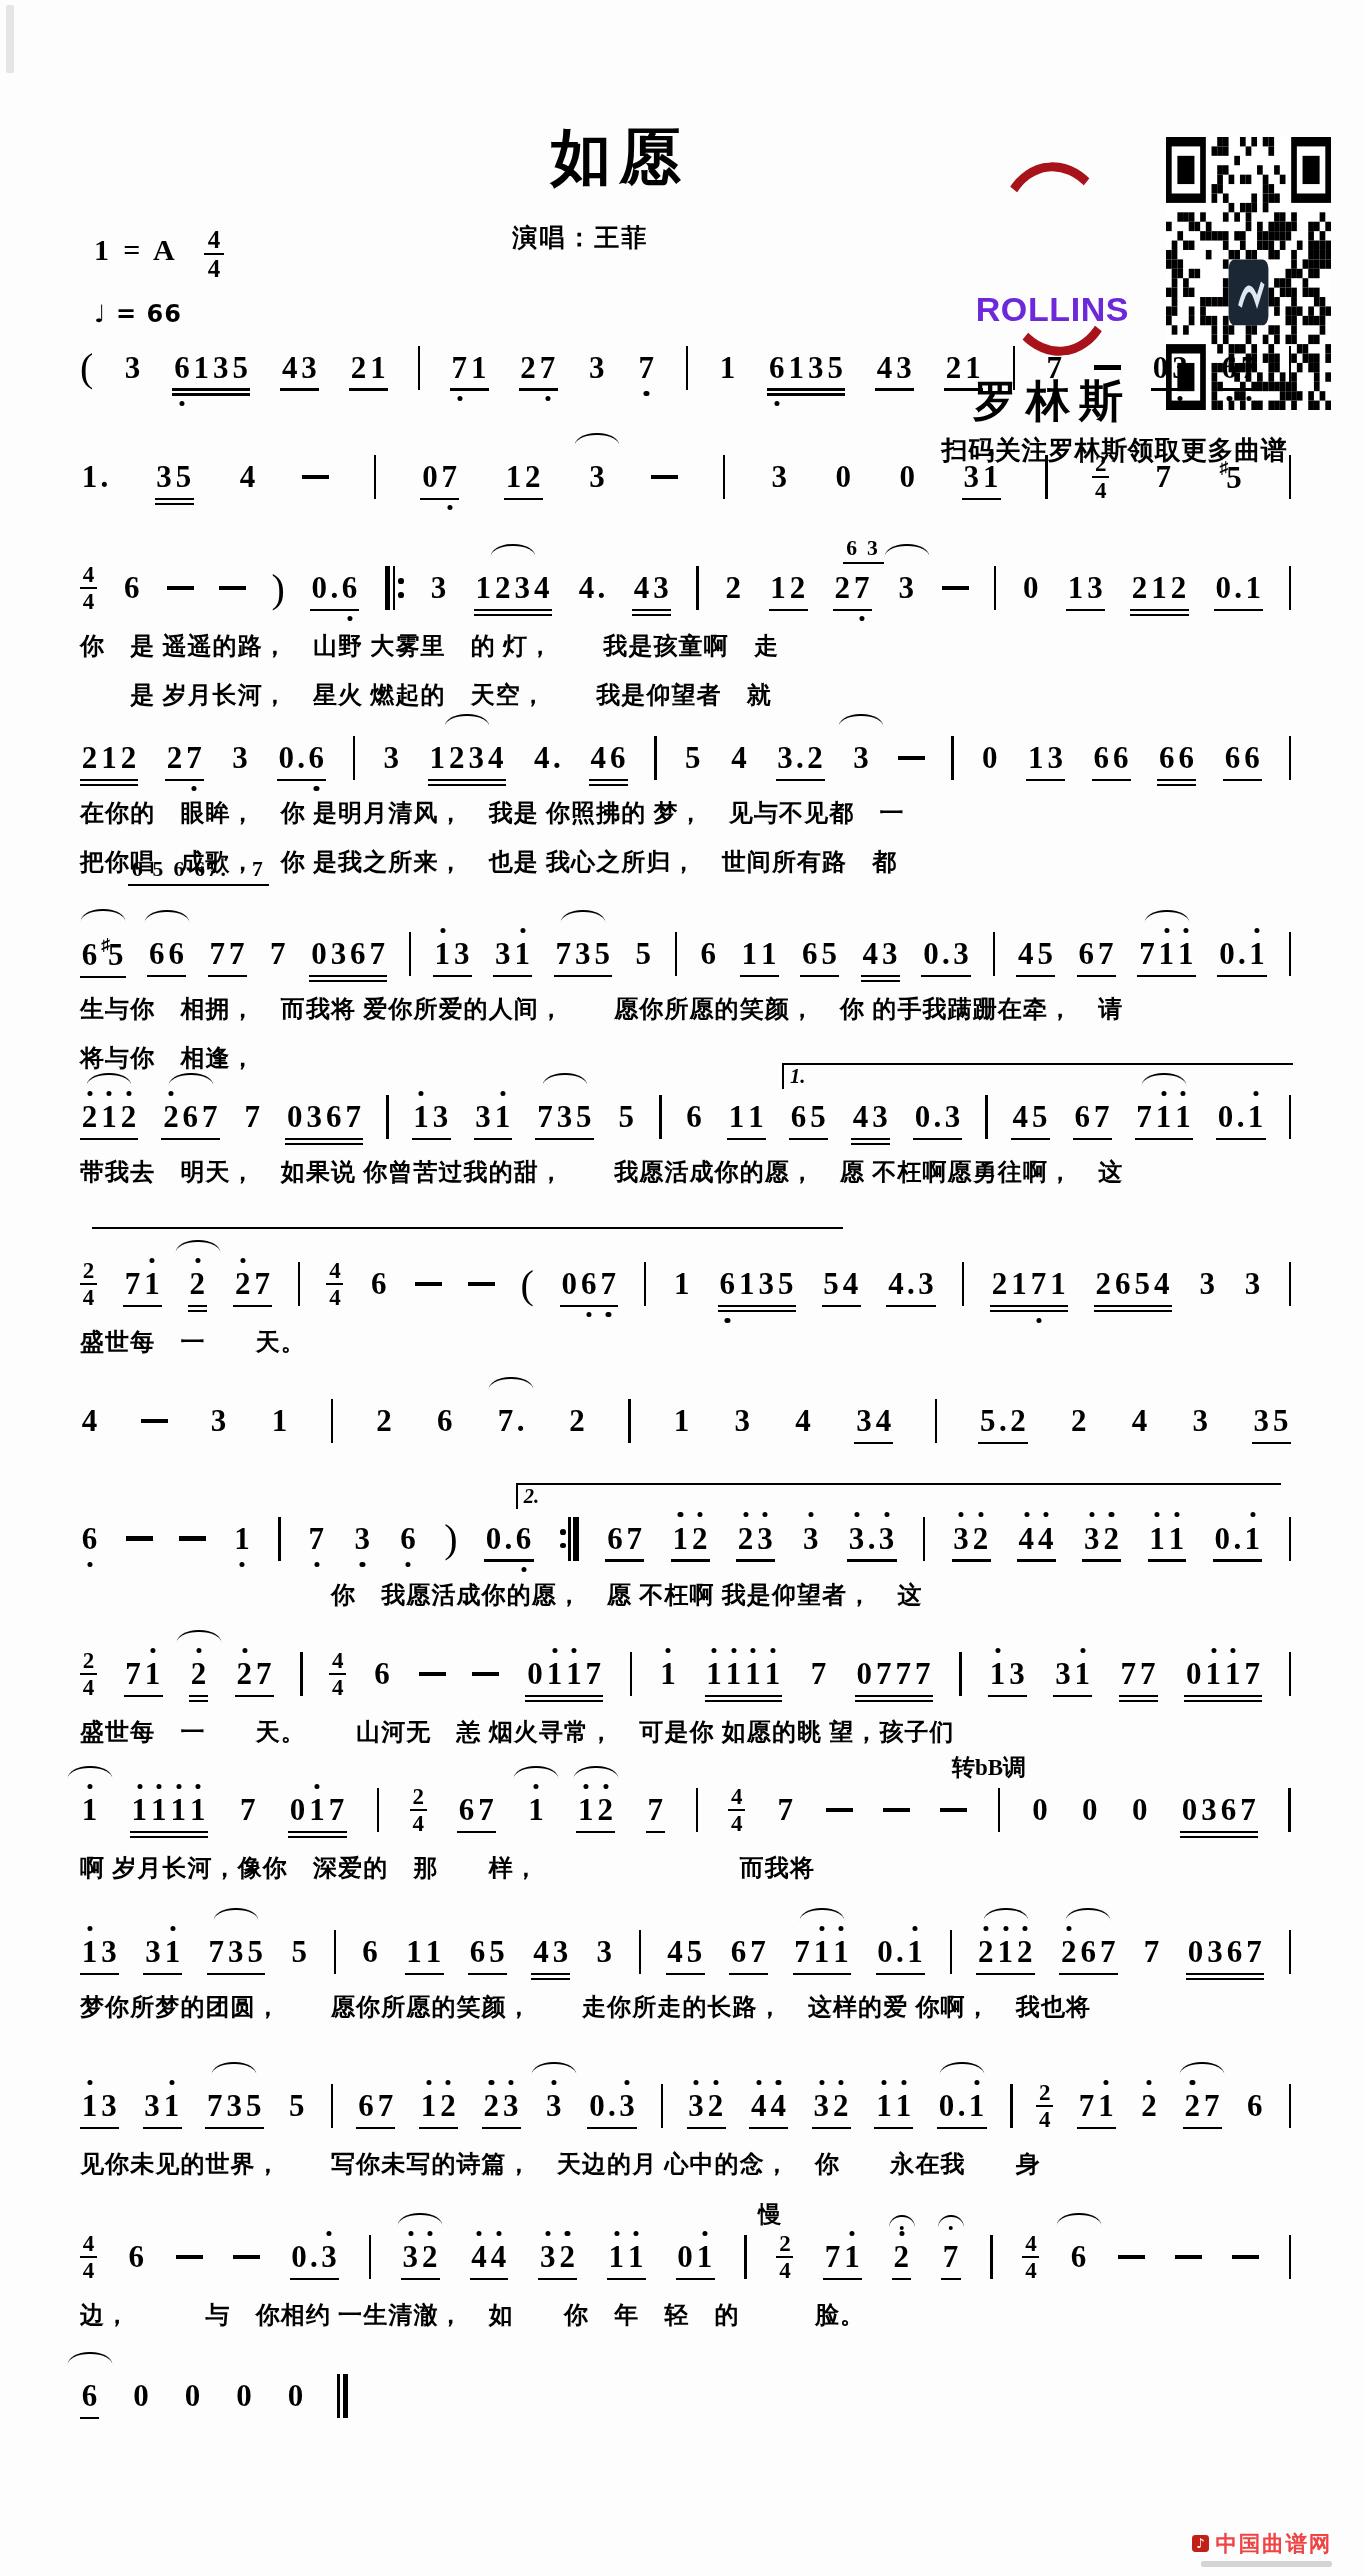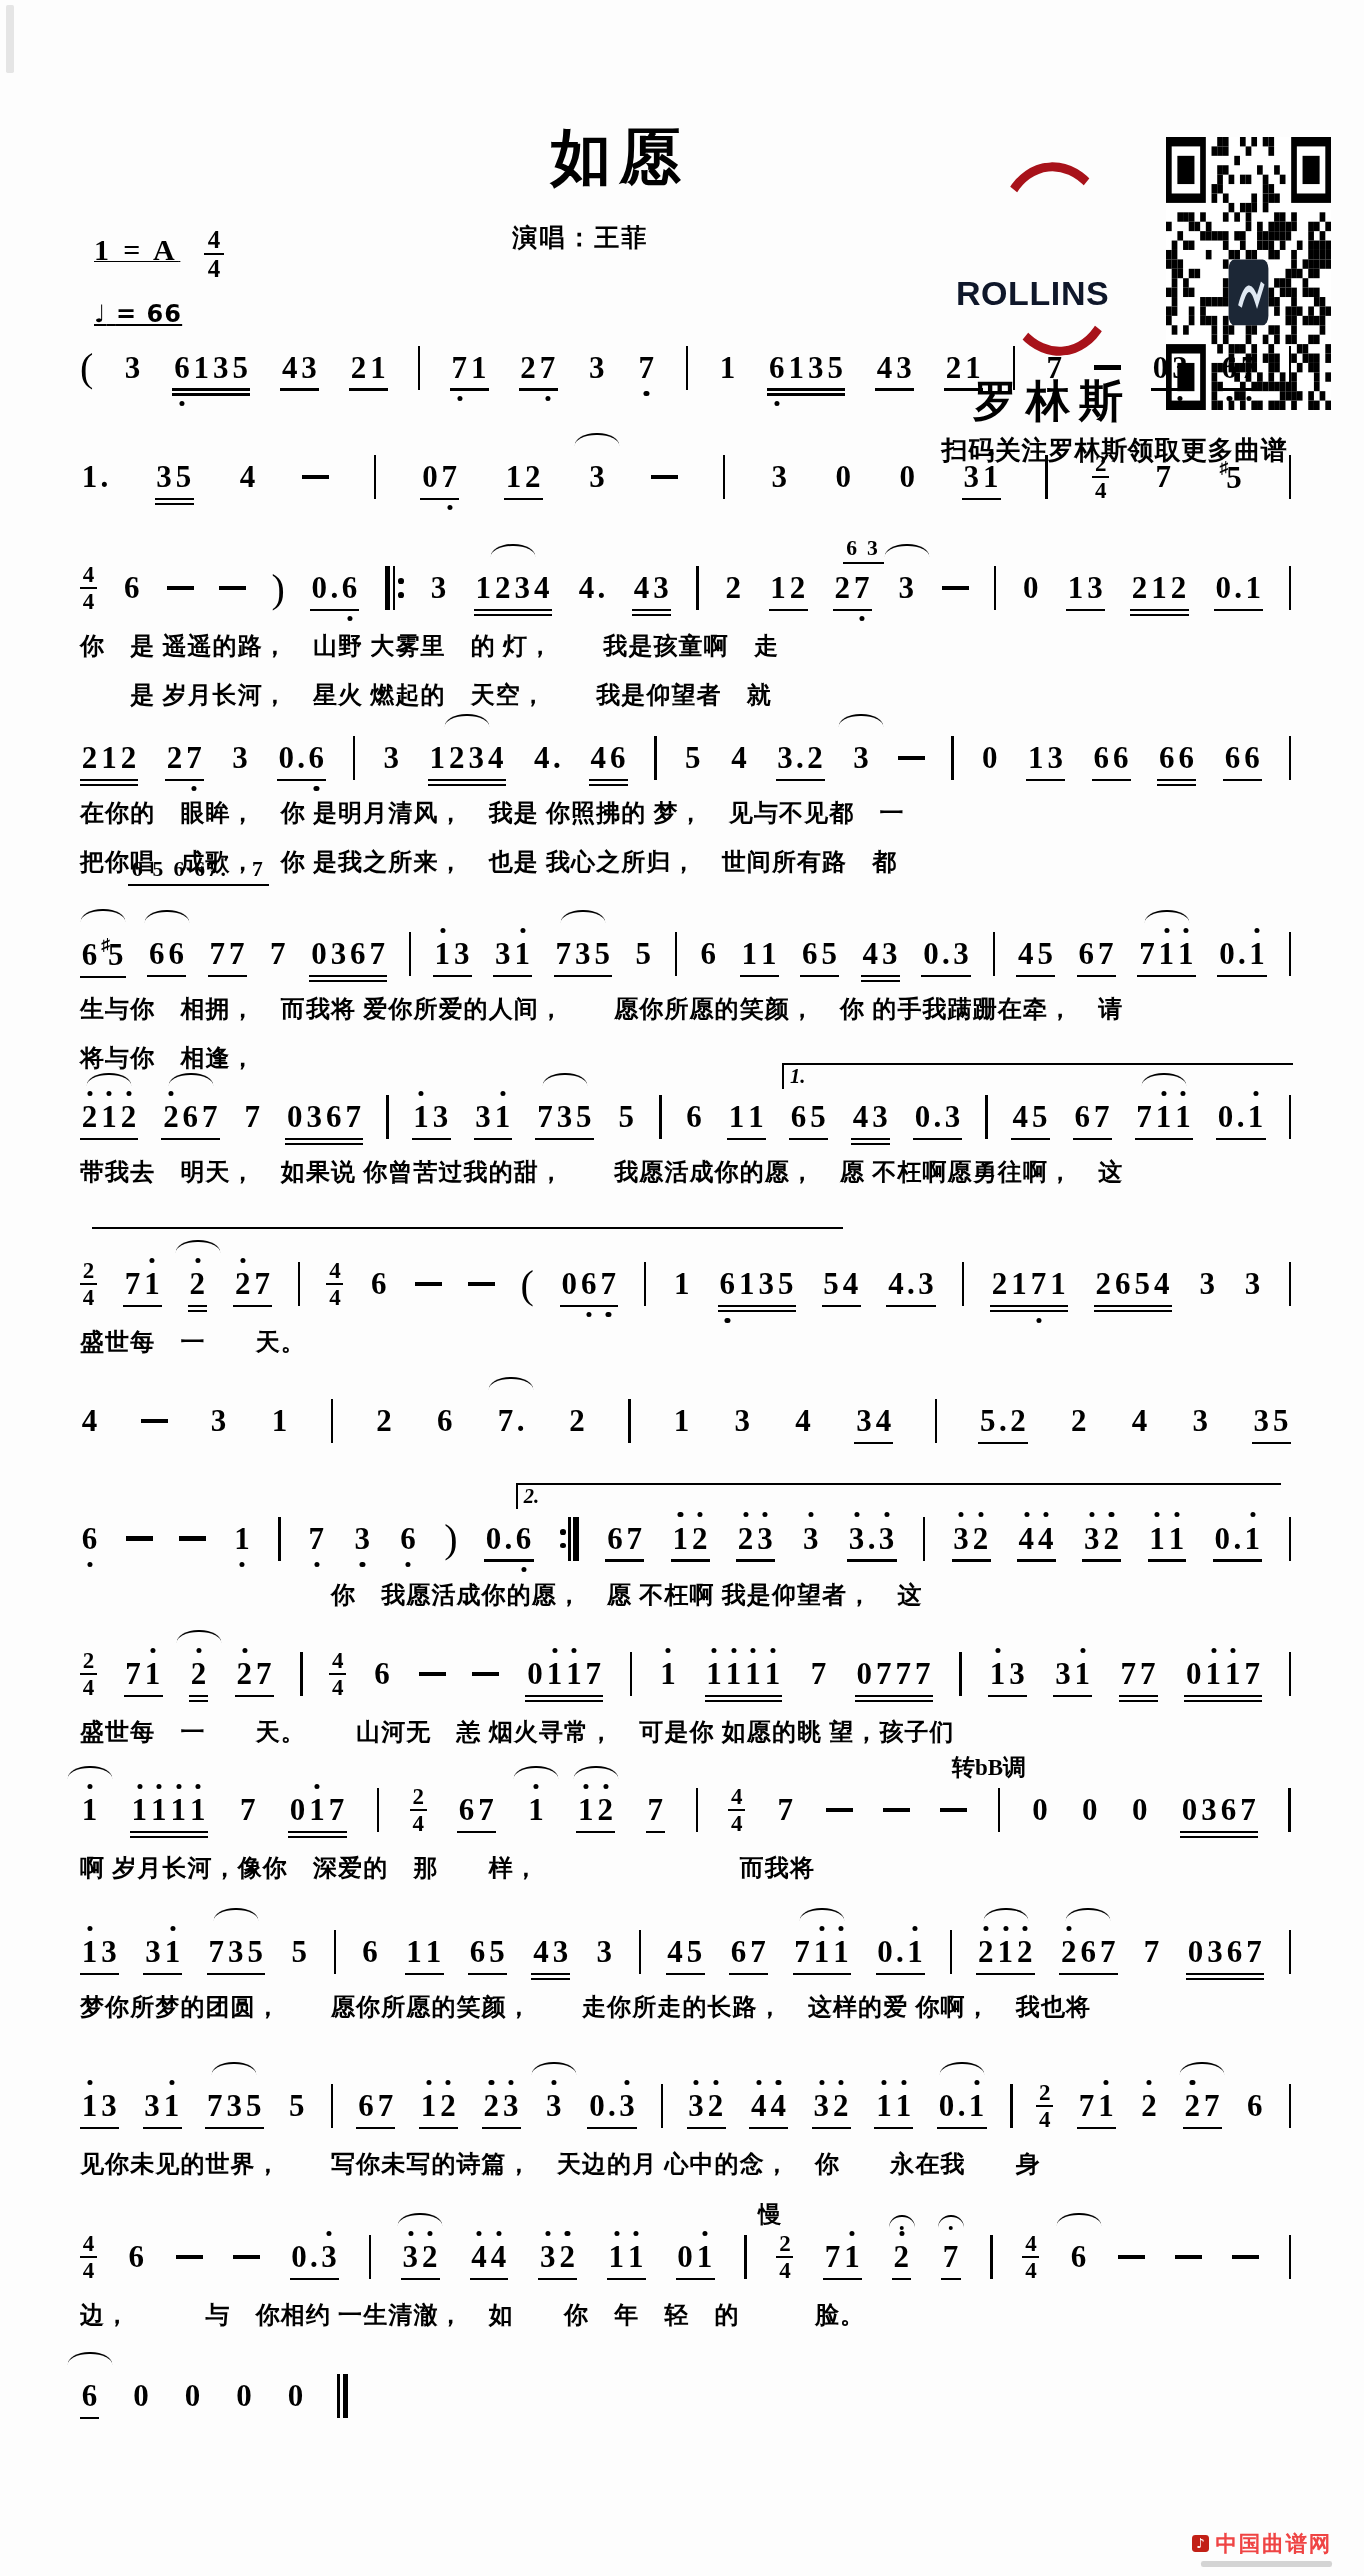--- a/index.html
+++ b/index.html
@@ -3,35 +3,35 @@
 <meta charset="utf-8">
 <style>
   html,body{margin:0;padding:0;background:#e8e8e8;}
   .page{position:relative;width:1365px;height:2576px;background:#fdfdfd;margin:0 auto;overflow:hidden;
         font-family:"Liberation Serif",serif;color:#000;}
   .corner-mark{position:absolute;left:5.7px;top:4.5px;width:8px;height:68px;background:#d9d9d9;opacity:.65;border-radius:1.7px;}
   .title{position:absolute;left:0;right:0;top:117px;margin:0;text-align:center;
          font:900 61px "Liberation Serif",serif;letter-spacing:8px;transform:translateX(-63px);}
   .performer{position:absolute;left:0;right:0;top:221px;text-align:center;transform:translateX(-102px);
          font:700 25px "Liberation Serif",serif;letter-spacing:2.3px;}
-  .meta{position:absolute;left:94px;top:227px;text-decoration:underline;}
+  .meta{position:absolute;left:94px;top:227px;}
   .keysig{font:900 30px "Liberation Serif",serif;letter-spacing:3.4px;}
   .timesig{display:inline-block;vertical-align:-17px;margin-left:24px;text-align:center;
            font:900 25px "Liberation Serif",serif;line-height:1.0;}
   .timesig .tsn{display:block;border-bottom:2.8px solid #000;padding:0 3.4px 1.1px;}
   .timesig .tsd{display:block;padding-top:1.1px;}
   .tempo{margin-top:19.3px;font:700 24px "DejaVu Sans",sans-serif;letter-spacing:1.1px;}
   
   .brand{position:absolute;right:28.4px;top:134px;width:375px;height:353px;}
   .logo{position:absolute;left:0;top:28.4px;width:182px;height:205px;}
   .arc{position:absolute;border:9.7px solid transparent;border-radius:50%;}
   .arc1{left:34px;top:0;width:102px;height:142px;border-top-color:#a8121a;transform:rotate(-6deg);}
   .arc2{left:34px;top:34px;width:102px;height:142px;border-bottom-color:#a8121a;transform:rotate(-6deg);}
-  .rollins{position:absolute;left:-5.7px;top:112px;width:193px;
-           font:900 34px "Liberation Sans",sans-serif;letter-spacing:0.6px;color:#0f172a;}
+  .rollins{position:absolute;left:-5.7px;top:128px;width:193px;text-align:center;
+           font:900 34px "Liberation Sans",sans-serif;letter-spacing:0.6px;color:#6d28d9;}
   .brand-cn{position:absolute;left:2.8px;top:210px;width:176px;text-align:center;
            font:900 44px "Liberation Serif",serif;letter-spacing:9px;}
   .qr{position:absolute;right:5.7px;top:2.8px;width:165px;height:273px;}
   .qr svg{display:block;width:100%;height:100%;}
   .brand-caption{position:absolute;left:-20px;top:299px;width:398px;
            font:700 26px "Liberation Serif",serif;letter-spacing:0.6px;}
   
   .sys{position:absolute;left:80px;right:74px;padding-top:34px;}
   .sys5x{padding-top:85px;}
   .notes{display:flex;align-items:center;justify-content:space-between;white-space:nowrap;}

